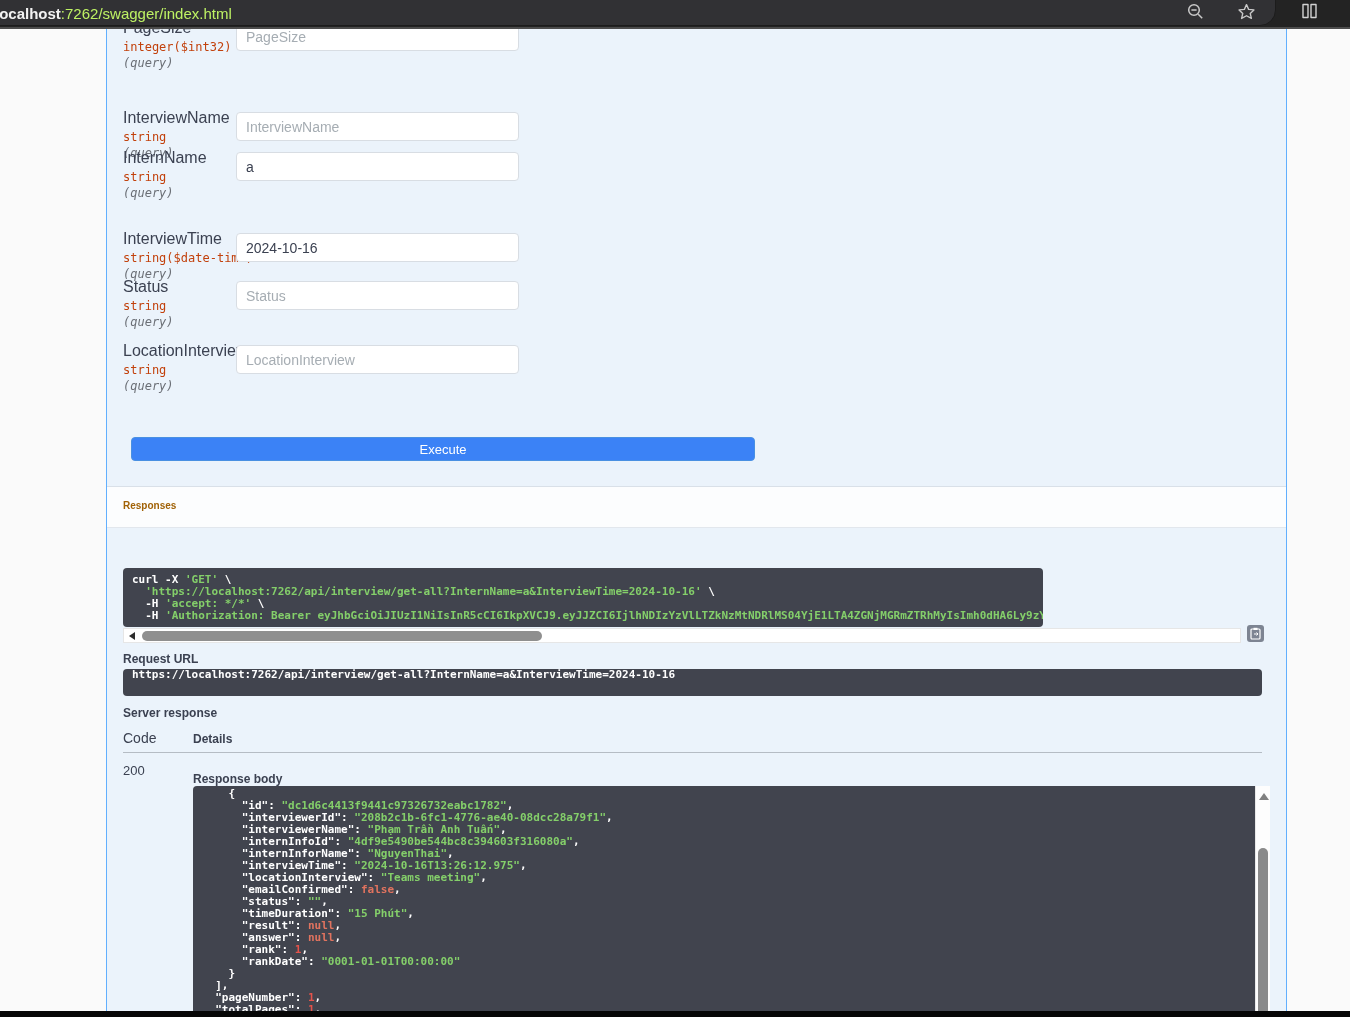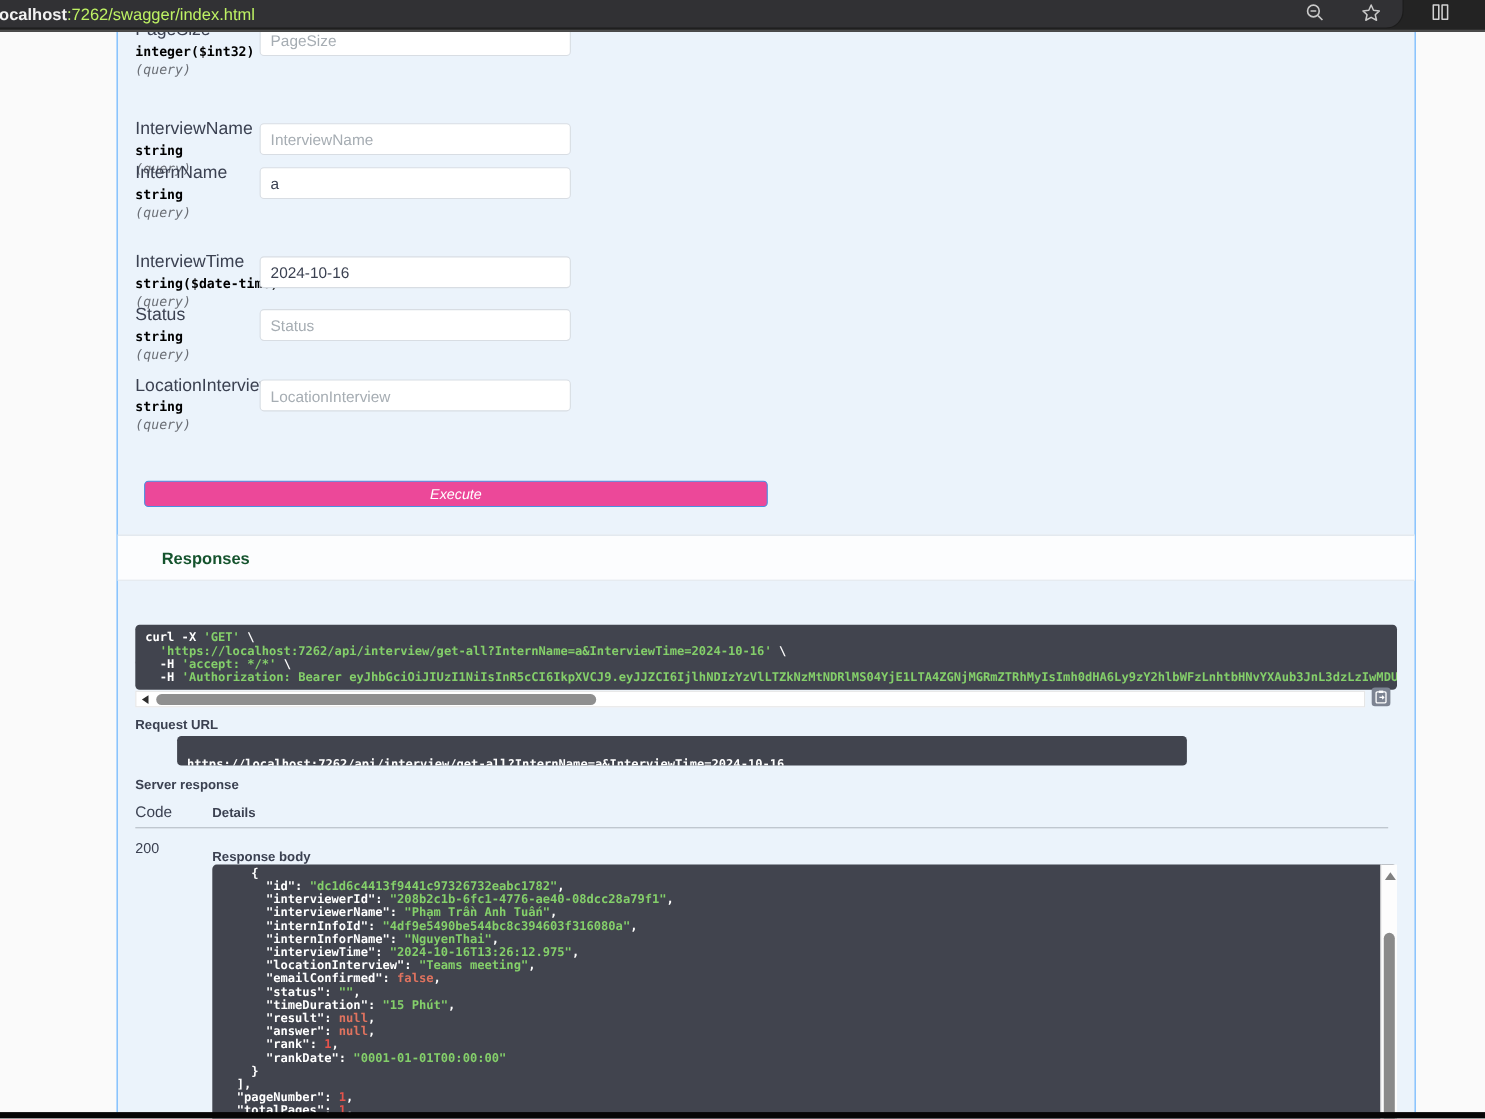--- a/index.html
+++ b/index.html
@@ -17,43 +17,43 @@
   .url-host { color:#f2f2f2; font-weight:600; }
   .url-path { color:#bef264; }
   .bar-icon { position:absolute; top:16px; width:17px; height:17px; }
   .bottom-black { position:absolute; left:0; top:1011px; width:1350px; height:6px; background:#060606; z-index:50; }
   
   .opblock { position:absolute; left:106px; top:29px; width:1181px; height:982px;
     background:#ebf3fb; border-left:1px solid #61affe; border-right:1px solid #61affe; }
   
   .param-row { position:absolute; left:16px; width:1120px; height:64px; }
   .p-name { position:absolute; left:0; top:0; font-size:16px; color:#3b4151; }
-  .p-type { position:absolute; left:0; top:21px; font-size:12px; font-weight:700;
-    font-family:"DejaVu Sans Mono", monospace; color:#000000; }
+  .p-type { position:absolute; left:0; top:21px; font-size:12px; font-weight:400;
+    font-family:"DejaVu Sans Mono", monospace; color:#c2410c; }
   .p-in { position:absolute; left:0; top:37px; font-size:12px; font-style:italic;
     font-family:"DejaVu Sans Mono", monospace; color:#6b6f76; }
   .p-input { position:absolute; left:113px; top:3px; width:283px; height:29px;
     border:1px solid #d8dde3; border-radius:4px; background:#fff; padding:0 9px;
     font-size:14px; color:#3b4151; font-family:"Liberation Sans", sans-serif; outline:none; }
   .p-input::placeholder { color:#a6adb3; }
   
   .btn { position:absolute; top:408px; height:24px; border-radius:4px; font-size:13px;
     display:flex; align-items:center; justify-content:center; cursor:pointer; }
-  .btn-execute { left:24px; width:567px; background:#ec4899; color:#fff; border:1px solid #4990e2;font-style:italic; }
+  .btn-execute { left:24px; width:624px; background:#3b82f6; color:#fff; border:1px solid #4990e2; }
   .btn-clear { left:593px; width:562px; background:#fff; color:#3b4151; border:1px solid #8a9097; }
   
   .section-header { position:absolute; left:0; top:457px; width:1179px; height:42px;
     background:#fcfdfe; border-top:1px solid #d9e0e8; border-bottom:1px solid #e2e7ed; }
-  .section-header .title { position:absolute; left:16px; top:13px; font-size:15px; font-weight:600; color:#14532d;margin-left:24px; }
+  .section-header .title { position:absolute; left:16px; top:13px; font-size:10px; font-weight:600; color:#a16207; }
   .mini-label { position:absolute; left:16px; font-size:12px; font-weight:600; color:#3b4151; }
   .code-dark { position:absolute; background:#41444e; border-radius:4px; overflow:hidden;
     font-family:"DejaVu Sans Mono", monospace; font-size:11px; font-weight:700; line-height:12px;
     color:#fff; white-space:pre; }
-  .curl-block { left:16px; top:539px; width:1147px; height:59px; padding:6px 0 0 9px; }
-  .url-block  { left:16px; top:640px; width:918px; height:27px; padding:20px 0 0 9px;margin-left:38px; }
+  .curl-block { left:16px; top:539px; width:920px; height:59px; padding:6px 0 0 9px; }
+  .url-block  { left:16px; top:640px; width:1139px; height:27px; padding:0 0 0 9px; }
   .json-block { left:86px; top:757px; width:1077px; height:254px; padding:2px 0 0 9px; }
   .tk-p { color:#ffffff; }
   .tk-k { color:#ffffff; }
   .tk-s { color:#84cf6a; }
   .tk-n { color:#e5534b; }
   .tk-w { color:#e0735f; }
   
   .h-scrollbar { position:absolute; left:16px; top:599px; width:1118px; height:15px;
     background:#ffffff; border:1px solid #e6e6e6; }
   .h-thumb { position:absolute; left:18px; top:2px; width:400px; height:10px; background:#8f8f8f; border-radius:6px; }

